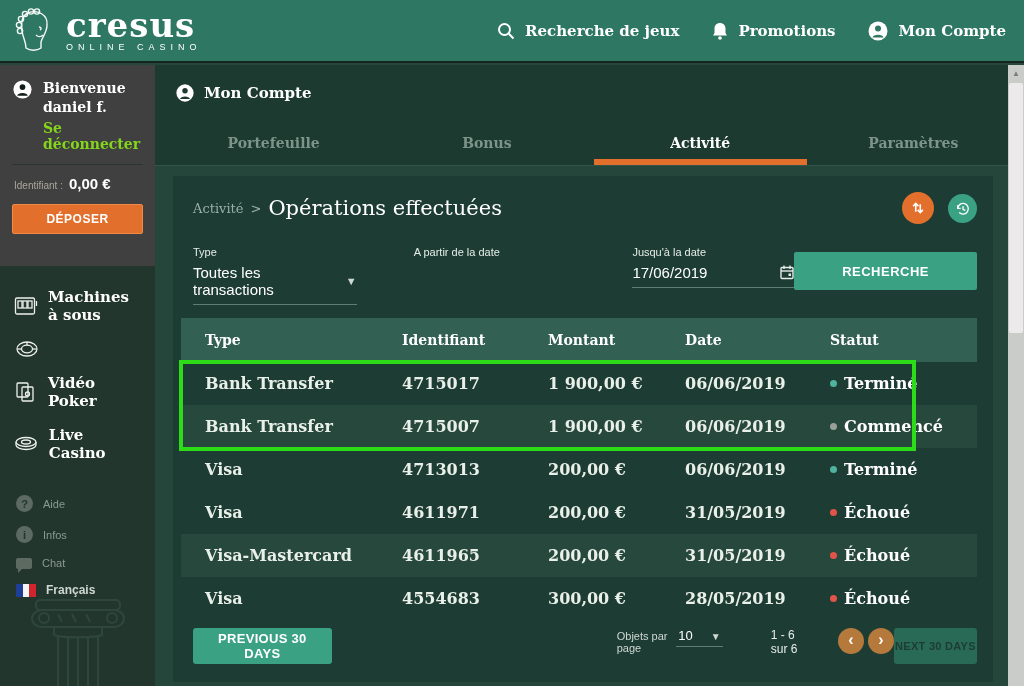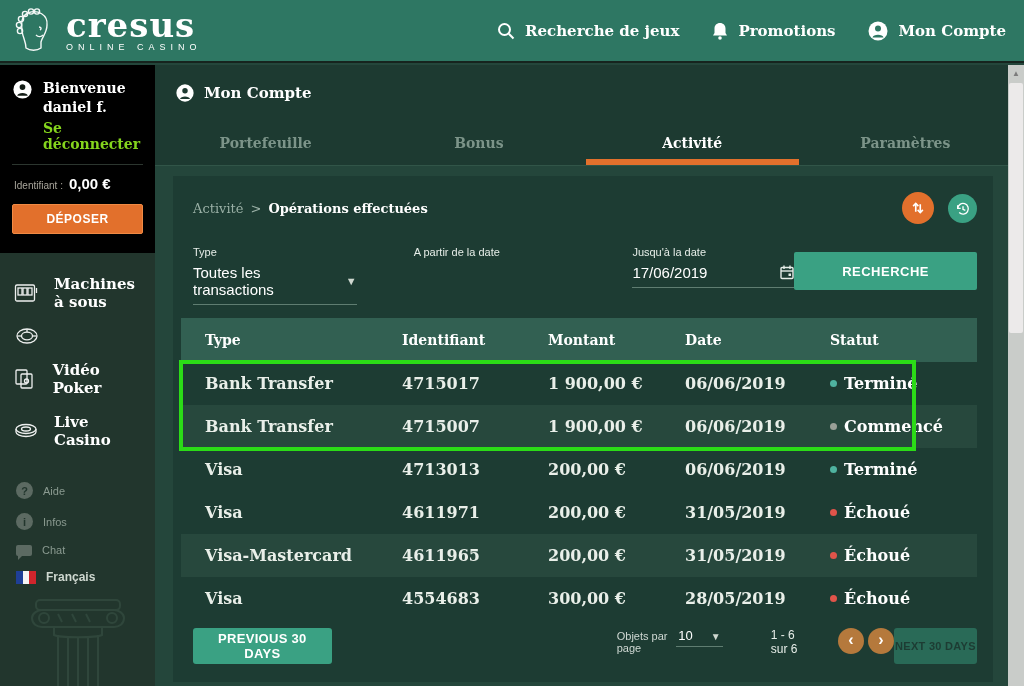--- a/index.html
+++ b/index.html
@@ -22,35 +22,35 @@
     letter-spacing:5px; margin-top:2px;
   }
   .hnav { display:flex; align-items:center; gap:32px; }
   .hnav-item { display:flex; align-items:center; gap:9px; color:#fff; font-size:15px; font-weight:600; cursor:pointer; }
 
   
   .sidebar {
     position:absolute; top:65px; left:0; width:155px; height:621px;
     background:#22362d; z-index:20;
   }
-  .account-box { background:#000000; padding:14px 12px 19px 12px; }
+  .account-box { background:#404040; padding:14px 12px 32px 12px; }
   .welcome-row { display:flex; gap:10px; }
   .welcome-text { color:#fff; font-size:14px; font-weight:bold; line-height:19px; }
   .logout { color:#85d51d; font-size:14px; font-weight:bold; margin-top:3px; cursor:pointer; }
   .acc-divider { border-top:1px solid #2c362f; margin:12px 0 10px 0; }
   .wallet-row { display:flex; align-items:baseline; gap:6px; padding-left:2px; }
   .wallet-label { color:#a9a69c; font-size:10px; font-family:"Liberation Sans", sans-serif; }
   .wallet-value { color:#fff; font-size:15px; font-weight:bold; font-family:"Liberation Sans", sans-serif; }
   .deposit-btn {
     margin-top:12px; width:100%; height:30px; background:#e2702c; border:1px solid #f08a44;
     color:#fff; font-family:"Liberation Sans", sans-serif; font-weight:bold; font-size:12px;
     letter-spacing:.5px; border-radius:2px; cursor:pointer; display:block;
   }
   .side-menu { padding:14px 0 0 0; }
-  .menu-item { display:flex; align-items:center; gap:16px; padding:8px 14px; color:#fff;
+  .menu-item { display:flex; align-items:center; gap:10px; padding:8px 14px; color:#fff;
     font-size:15px; font-weight:bold; cursor:pointer; }
   .menu-item .micon { width:26px; display:flex; justify-content:center; opacity:.92; }
   .side-secondary { padding-top:18px; }
   .sec-item { display:flex; align-items:center; gap:10px; padding:7px 16px;
     color:#8a9a90; font-family:"Liberation Sans", sans-serif; font-size:11px; cursor:pointer; }
   .circle-glyph {
     width:17px; height:17px; border-radius:50%; background:#5c6a62; color:#22362d;
     font-family:"Liberation Sans", sans-serif; font-size:11px; font-weight:bold;
     display:flex; align-items:center; justify-content:center; flex:0 0 17px;
   }
@@ -61,35 +61,35 @@
     background:linear-gradient(to right,#1f3f97 33%,#f5f5f5 33%,#f5f5f5 66%,#d0252c 66%); }
   .lang-item { color:#cfd8d0; font-size:12px; font-weight:bold; font-family:"Liberation Sans", sans-serif; }
   .pillar { position:absolute; bottom:-6px; left:18px; opacity:.55; }
 
   
   .main { position:absolute; top:65px; left:155px; width:853px; height:621px; }
   .topbar { position:absolute; top:0; left:0; width:853px; height:101px;
     background:#1d3a31; border-bottom:1px solid #315548; }
   .mc-title { display:flex; align-items:center; gap:9px; padding:18px 0 0 20px;
     color:#fff; font-size:15px; font-weight:bold; }
-  .tabs { position:absolute; bottom:0; left:4px; width:100%; height:44px;
+  .tabs { position:absolute; bottom:0; left:12px; width:100%; height:44px;
     display:grid; grid-template-columns:repeat(4,1fr); }
   .tab { display:flex; align-items:center; justify-content:center;
     color:#7c9489; font-size:14px; font-weight:600; cursor:pointer; position:relative; }
   .tab[data-active="true"] { color:#fff; }
   .tab[data-active="true"]::after { content:""; position:absolute; bottom:0; left:0;
     width:100%; height:6px; background:#e2702c; }
 
   
   .panel { position:absolute; top:111px; left:18px; width:820px; height:506px;
     background:#1d3c33; }
   .crumb-row { display:flex; align-items:center; padding:16px 16px 0 20px; }
   .crumb-parent { color:#9ab0a6; font-size:13px; }
   .crumb-sep { color:#9ab0a6; font-size:13px; margin:0 7px; }
-  .crumb-title { color:#fff; font-size:13px; font-weight:bold; }
+  .crumb-title { color:#fff; font-size:21px; font-weight:normal; }
   .crumb-actions { margin-left:auto; display:flex; gap:14px; }
   .circ-btn { width:32px; height:32px; border-radius:50%; border:none; cursor:pointer;
     display:flex; align-items:center; justify-content:center; }
   .circ-orange { background:#e2702c; }
   .circ-teal { background:#3aa183; width:29px; height:29px; margin-top:2px; }
 
   
   .filters { position:absolute; top:70px; left:20px; right:16px; display:flex; align-items:flex-start; }
   .fgroup { display:flex; flex-direction:column; font-family:"Liberation Sans", sans-serif; }
   .flabel { color:#e6ede8; font-size:11px; margin-bottom:6px; }

